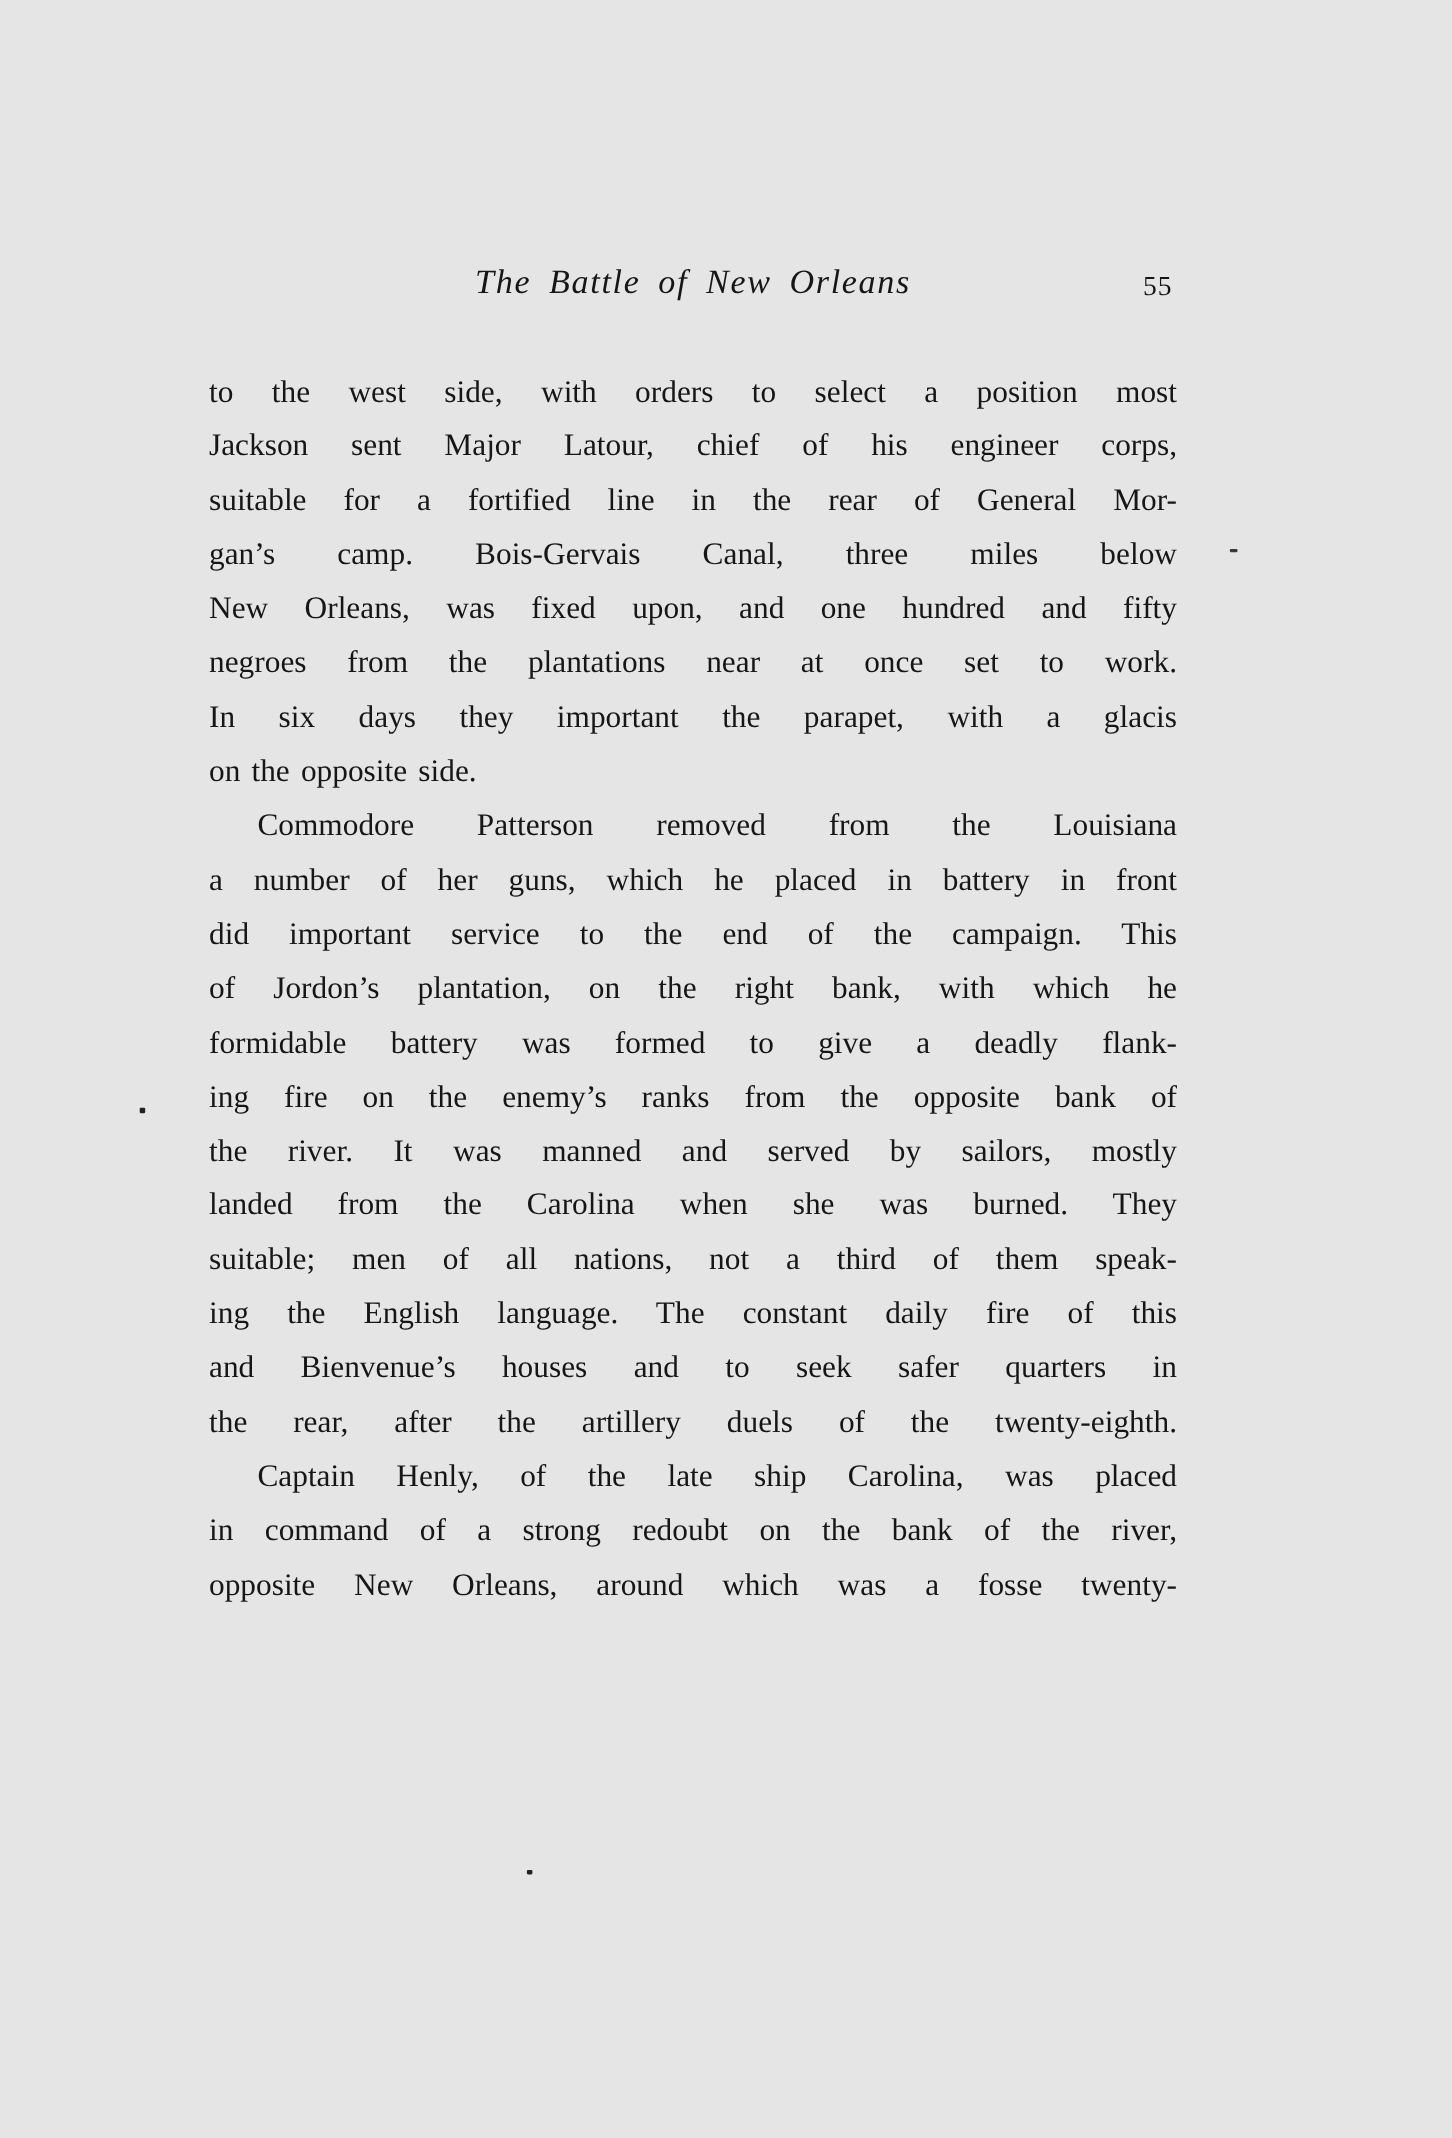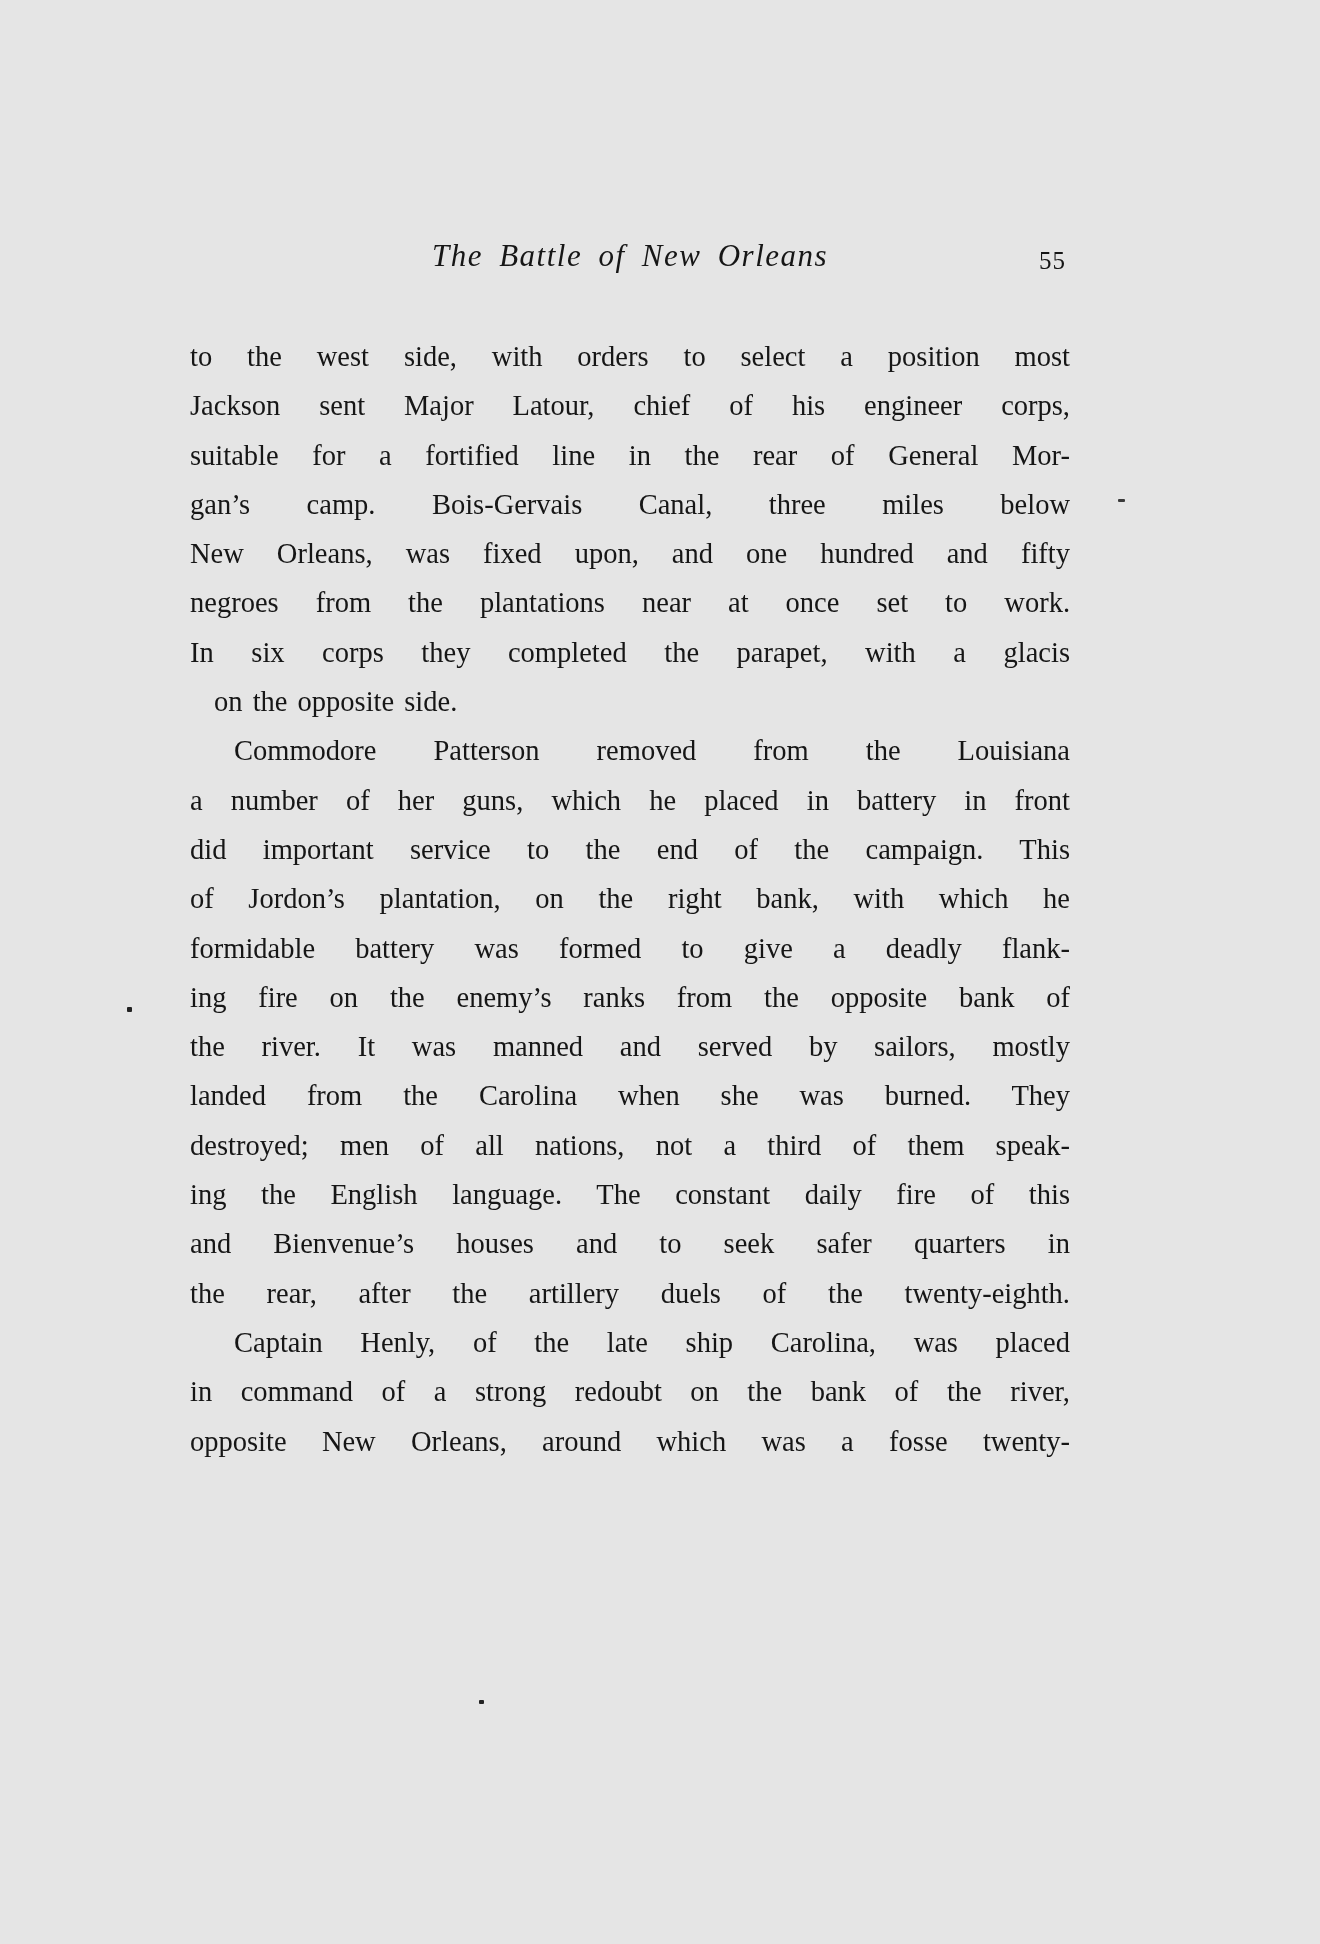--- a/index.html
+++ b/index.html
@@ -61,21 +61,20 @@
   .line {
     height: 49.3px;
     overflow: hidden;
     text-align: justify;
     text-align-last: justify;
     white-space: nowrap;
   }
   .line.no-justify {
     text-align: left;
     text-align-last: left;
-    margin-left: 24px;
   }
   .line.indent {
     padding-left: 44px;
   }
   .speck {
     position: absolute;
     background: #3a3a3a;
     border-radius: 1px;
   }
   .speck-right-margin { left: 1118px; top: 499px; width: 7px; height: 3px; }
@@ -93,33 +92,33 @@
   </div>
 
   <div class="body-text" id="body-text">
       <div class="paragraph">
         <div class="line">to the west side, with orders to select a position most</div>
         <div class="line">Jackson sent Major Latour, chief of his engineer corps,</div>
         <div class="line">suitable for a fortified line in the rear of General Mor-</div>
         <div class="line">gan’s camp. Bois-Gervais Canal, three miles below</div>
         <div class="line">New Orleans, was fixed upon, and one hundred and fifty</div>
         <div class="line">negroes from the plantations near at once set to work.</div>
-        <div class="line">In six corps they completed the parapet, with a glacis</div>
+        <div class="line">In six days they important the parapet, with a glacis</div>
         <div class="line no-justify">on the opposite side.</div>
       </div>
       <div class="paragraph">
         <div class="line indent">Commodore Patterson removed from the Louisiana</div>
         <div class="line">a number of her guns, which he placed in battery in front</div>
         <div class="line">did important service to the end of the campaign.  This</div>
         <div class="line">of Jordon’s plantation, on the right bank, with which he</div>
         <div class="line">formidable battery was formed to give a deadly flank-</div>
         <div class="line">ing fire on the enemy’s ranks from the opposite bank of</div>
         <div class="line">the river.  It was manned and served by sailors, mostly</div>
         <div class="line">landed from the Carolina when she was burned.  They</div>
-        <div class="line">destroyed; men of all nations, not a third of them speak-</div>
+        <div class="line">suitable; men of all nations, not a third of them speak-</div>
         <div class="line">ing the English language.  The constant daily fire of this</div>
         <div class="line">and Bienvenue’s houses and to seek safer quarters in</div>
         <div class="line">the rear, after the artillery duels of the twenty-eighth.</div>
       </div>
       <div class="paragraph">
         <div class="line indent">Captain Henly, of the late ship Carolina, was placed</div>
         <div class="line">in command of a strong redoubt on the bank of the river,</div>
         <div class="line">opposite New Orleans, around which was a fosse twenty-</div>
       </div>
     </div>

